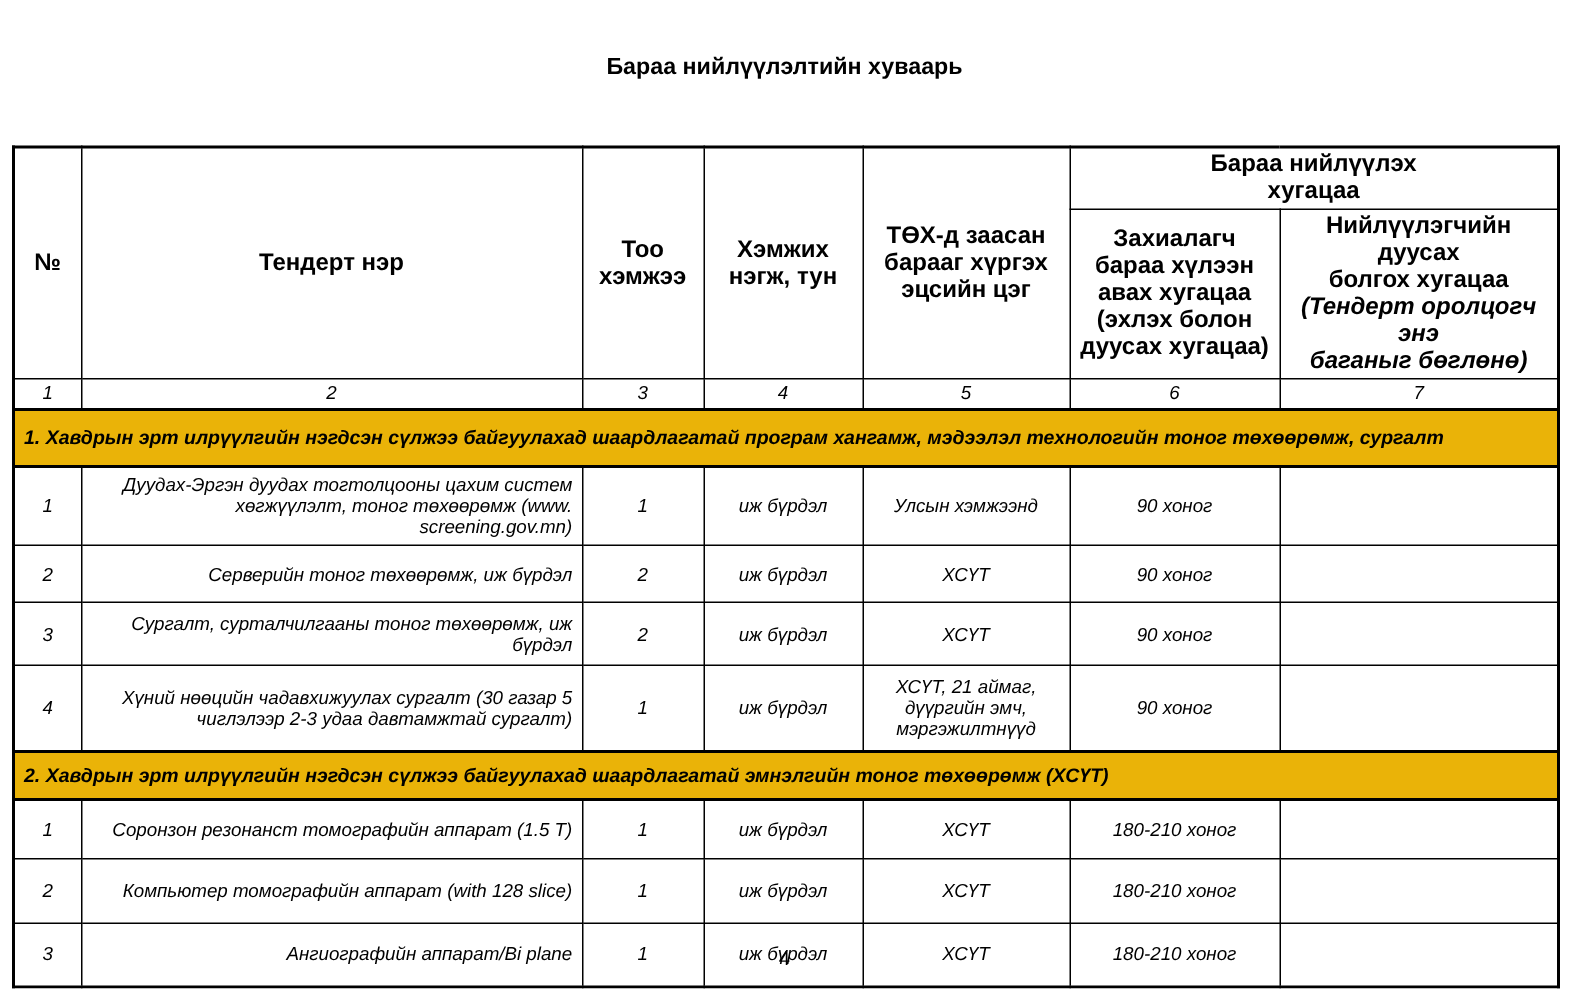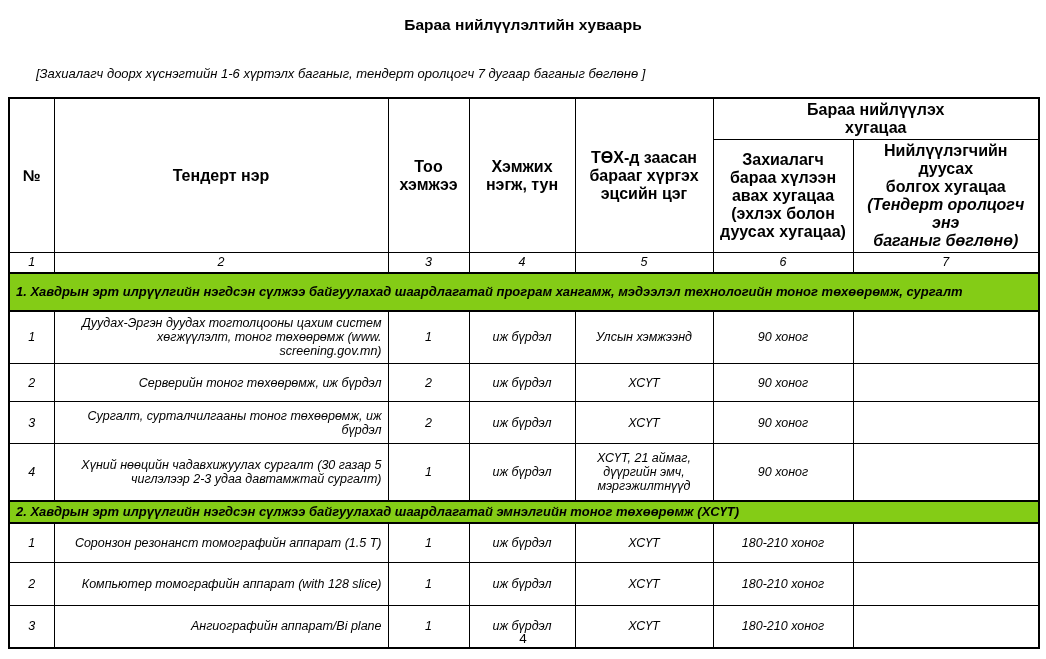--- a/index.html
+++ b/index.html
@@ -6,24 +6,24 @@
   html, body { margin: 0; padding: 0; }
   body {
     width: 1046px; height: 659px;
     background: #ffffff;
     font-family: "Liberation Sans", sans-serif;
     color: #000;
   }
   .page { position: relative; width: 1046px; height: 659px; overflow: hidden; }
 
   .doc-title {
-    padding-top: 16px;
     text-align: center;
     font-size: 15.5px;
     font-weight: bold;
+    margin-top: 36px;
   }
   .instruction {
     margin: 32px 0 0 36px;
     font-size: 13px;
     font-style: italic;
   }
 
   table.supply {
     position: absolute;
     left: 8px; top: 97px;
@@ -51,21 +51,21 @@
 
   tr.colnum td {
     height: 20px;
     padding: 0 2px;
     font-size: 12.5px;
     font-style: italic;
     text-align: center;
   }
 
   tr.section-row td {
-    background: #84cc16;
+    background: #eab308;
     font-size: 13px;
     font-weight: bold;
     font-style: italic;
     text-align: left;
     padding: 2px 6px;
     border-top: 2px solid #000;
     border-bottom: 2px solid #000;
   }
 
   tr.data-row td {
@@ -86,21 +86,20 @@
     font-size: 13.5px;
   }
 </style>
 </head>
 <body>
 
 <div class="page">
 
   <div class="doc-title">Бараа нийлүүлэлтийн хуваарь</div>
 
-  <div class="instruction">[Захиалагч доорх хүснэгтийн 1-6 хүртэлх баганыг, тендерт оролцогч 7 дугаар баганыг бөглөнө ]</div>
 
   <table class="supply">
     <colgroup>
       <col style="width:45px">
         <col style="width:334px">
         <col style="width:81px">
       <col style="width:106px">
         <col style="width:138px">
         <col style="width:140px">
         <col style="width:186px">
@@ -177,21 +176,21 @@
       <tr class="data-row" style="height:57px">
         <td>4</td>
         <td class="name-cell">Хүний нөөцийн чадавхижуулах сургалт (30 газар 5 чиглэлээр 2-3 удаа давтамжтай сургалт)</td>
         <td>1</td>
         <td>иж бүрдэл</td>
         <td>ХСҮТ, 21 аймаг, дүүргийн эмч, мэргэжилтнүүд</td>
         <td>90 хоног</td>
         <td></td>
       </tr>
 
-      <tr class="section-row" style="height:22px">
+      <tr class="section-row" style="height:32px">
         <td colspan="7">2. Хавдрын эрт илрүүлгийн нэгдсэн сүлжээ байгуулахад шаардлагатай эмнэлгийн тоног төхөөрөмж (ХСҮТ)</td>
       </tr>
 
       <tr class="data-row" style="height:40px">
         <td>1</td>
         <td class="name-cell">Соронзон резонанст томографийн аппарат (1.5 Т)</td>
         <td>1</td>
         <td>иж бүрдэл</td>
         <td>ХСҮТ</td>
         <td>180-210 хоног</td>

